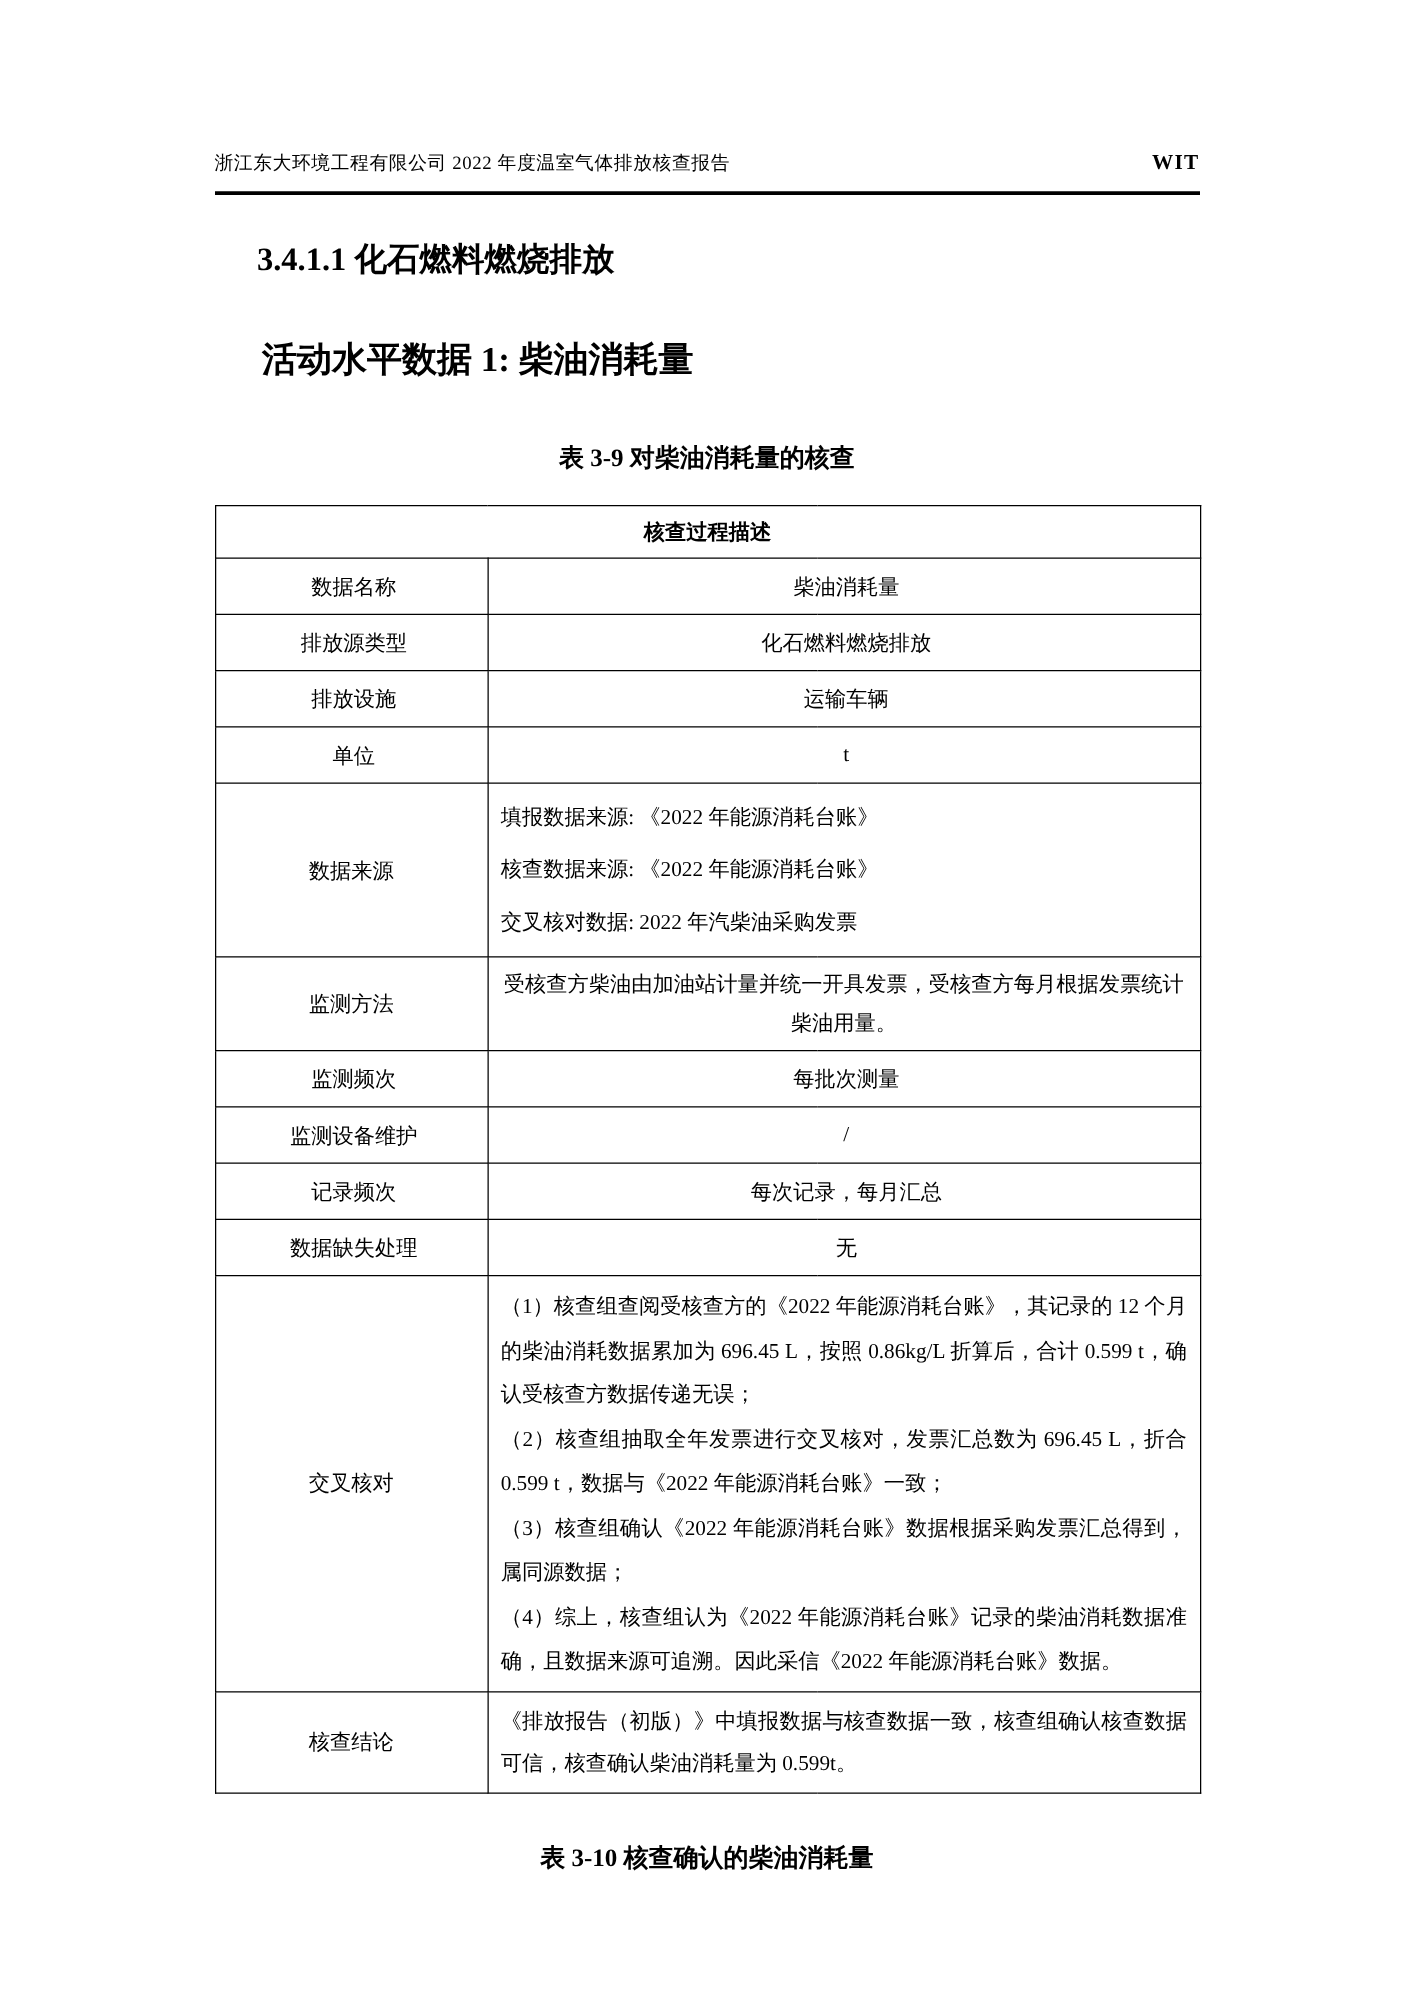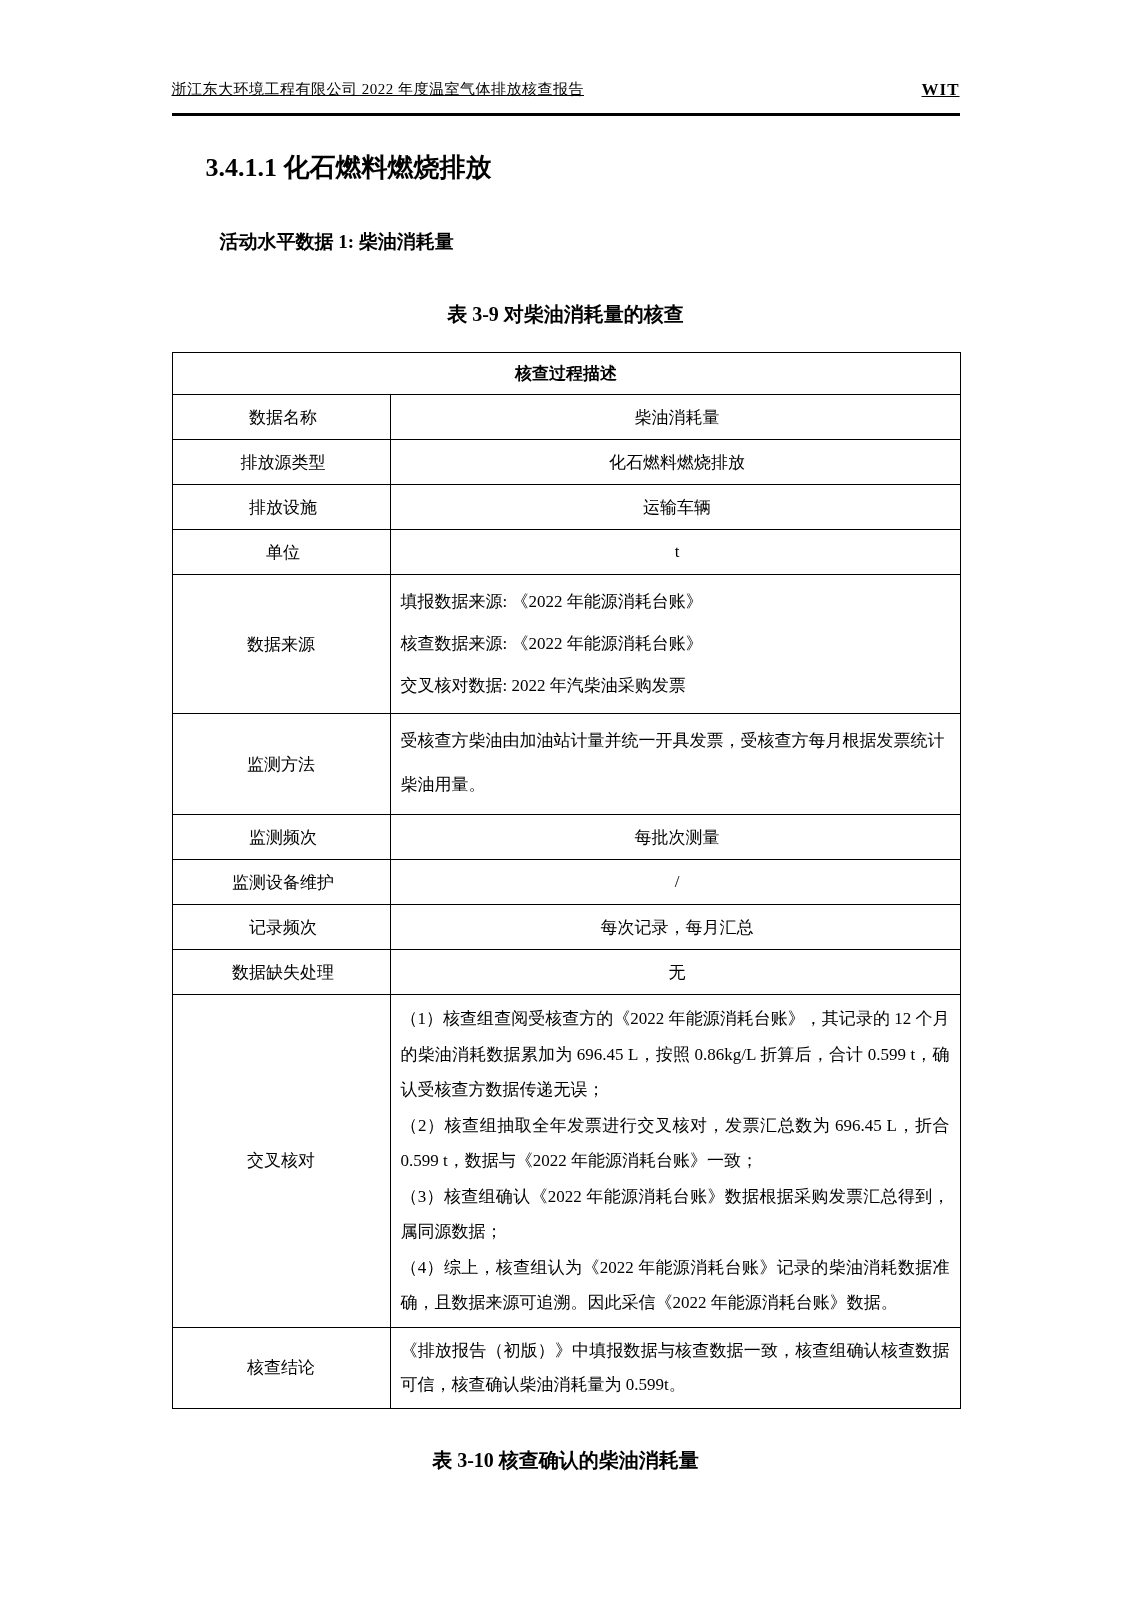--- a/index.html
+++ b/index.html
@@ -9,52 +9,51 @@
     font-family: "Liberation Serif", "DejaVu Serif", serif;
     color: #000000;
     position: relative;
     overflow: hidden;
   }
   .page { width: 1131px; height: 1600px; position: relative; }
   .content { width: 788px; margin: 0 auto; }
 
   
   .doc-header {
-    display: flex; justify-content: space-between; align-items: flex-start;
-    padding-top: 80px; padding-bottom: 13px;
+    display: flex; justify-content: space-between; align-items: center;
+    padding-top: 120px; padding-bottom: 13px;
     border-bottom: 3px solid #000000;
-    text-decoration: underline;
   }
   .doc-header .hdr-title { font-size: 15px; letter-spacing: 0.5px; }
   .doc-header .hdr-brand { font-size: 17px; font-weight: bold; letter-spacing: 1px; }
 
   
   .section-heading { font-size: 26px; font-weight: bold; margin-top: 34px; margin-left: 34px; }
-  .activity-heading { font-size: 19px; font-weight: bold; margin-top: 44px; margin-left: 48px; }
+  .activity-heading { font-size: 28px; font-weight: bold; margin-top: 44px; margin-left: 38px; }
   .table-caption { text-align: center; font-size: 20px; font-weight: bold; margin-top: 46px; }
 
   
   table.verify { border-collapse: collapse; width: 100%; margin-top: 24px; table-layout: fixed; }
   table.verify td {
     border: 1.6px solid #000000;
     font-size: 17px;
     padding: 6px 10px;
     vertical-align: middle;
     overflow: hidden;
   }
   td.th-cell { text-align: center; font-weight: bold; height: 42px; font-size: 18px; }
   td.label-cell { text-align: center; }
   td.value-center { text-align: center; }
   tr.r-simple td { height: 45px; padding-left: 14px; }
   td.value-split { text-align: left; padding-left: 14px; }
   td.multiline {
     white-space: pre-line; text-align: left; line-height: 42px;
     padding: 10px 10px 10px 14px;
   }
-  td.method-cell { line-height: 44px; padding: 8px 14px; height: 64px; font-family: Liberation Mono, monospace; }
+  td.method-cell { text-align: center; line-height: 31px; padding: 8px 14px; height: 64px; }
   td.paragraphs {
     white-space: pre-line; text-align: justify; line-height: 35.5px;
     padding: 6px 12px 6px 14px;
   }
   td.conclusion-cell {
     text-align: justify; line-height: 34px; padding: 6px 12px 6px 14px; height: 76px;
   }
   tr.r-source td { height: 126px; }
   tr.r-cross td.label-cell, tr.r-conclusion td.label-cell { text-align: center; }
 

